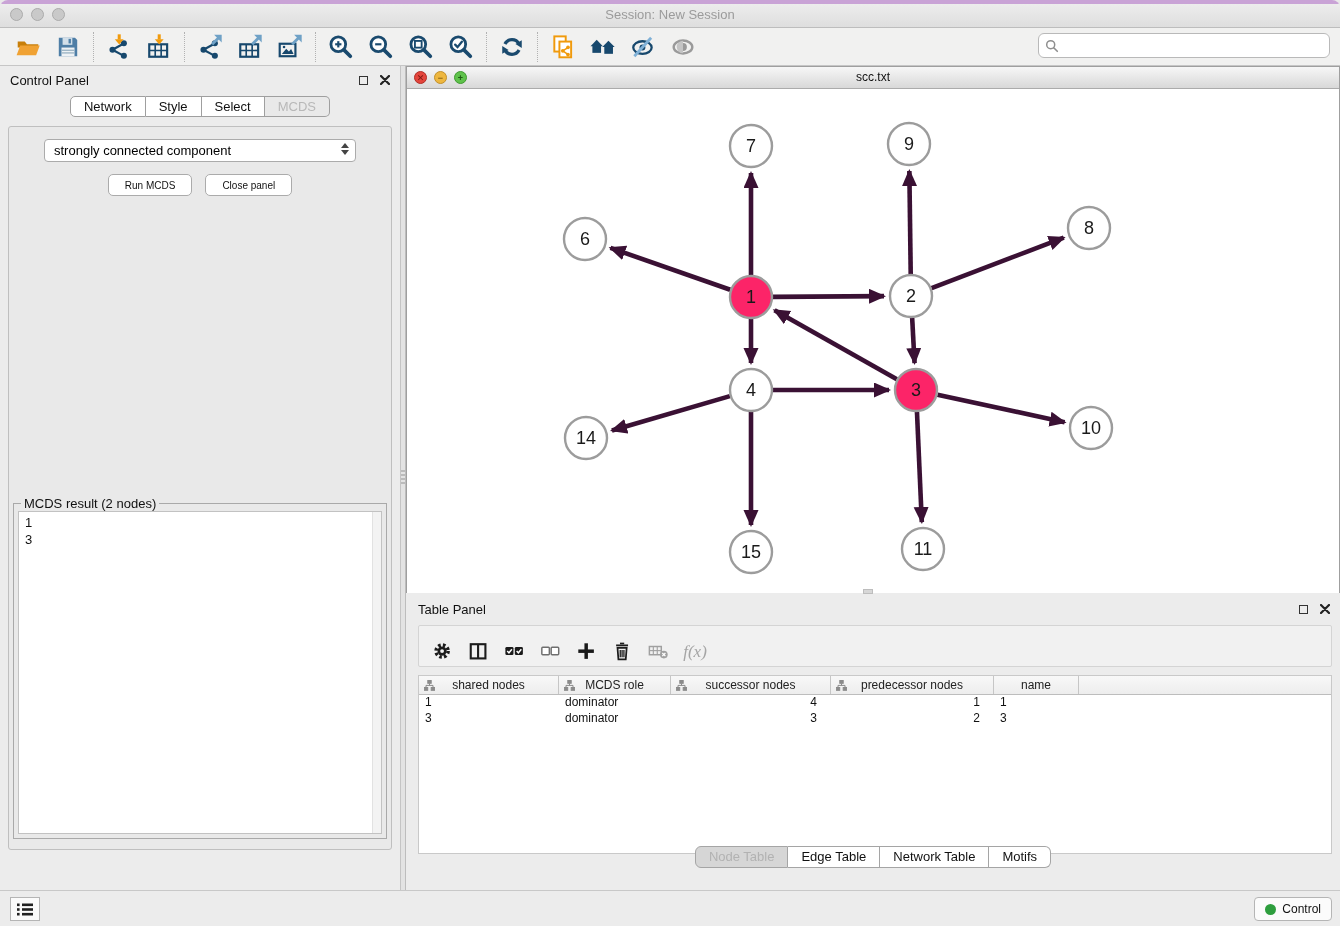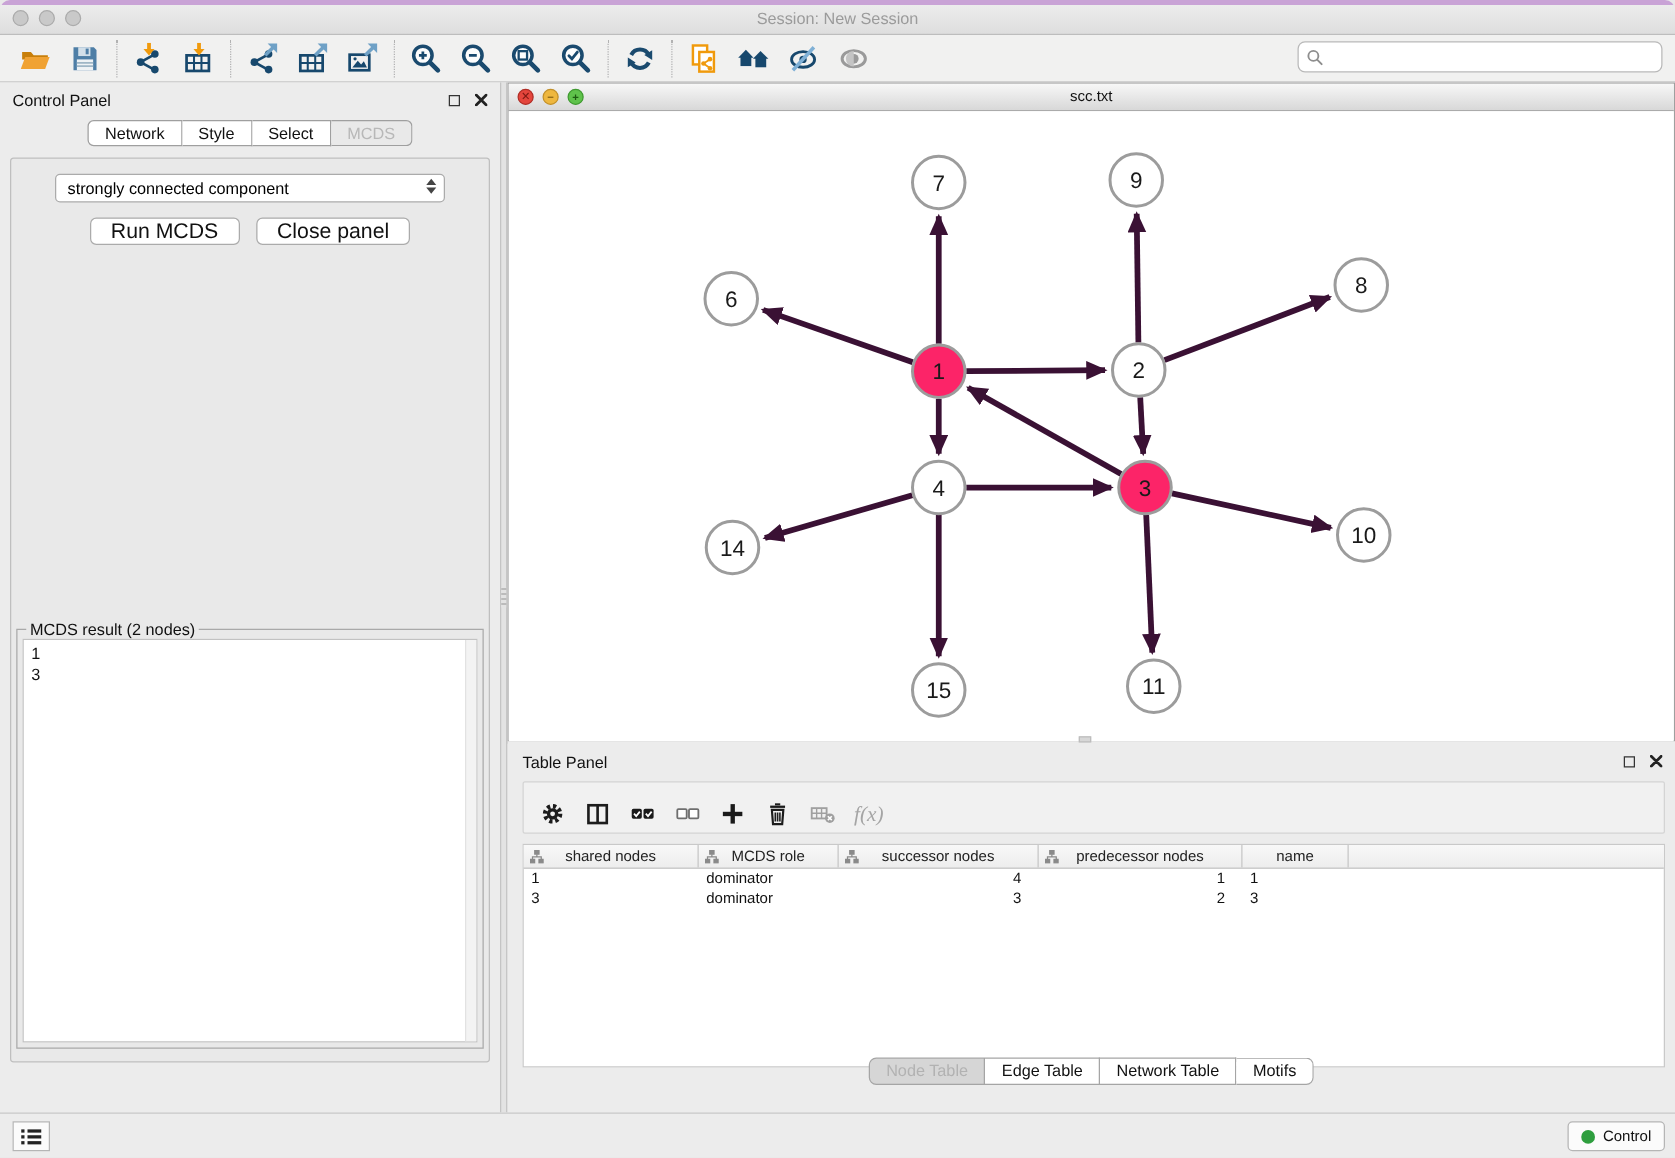--- a/index.html
+++ b/index.html
@@ -36,21 +36,21 @@
   .seg-tab.active { background:#e9e9e9; color:#b8b8b8; }
   #cp-content { position:absolute; left:8px; right:8px; top:60px; bottom:40px;
     background:#e9e9e9; border:1px solid #bfbfbf; border-radius:3px; }
   #opt-label { text-align:center; font-size:13px; color:#111; margin-top:26px; }
   #criterion-select { margin:12px auto 0; width:312px; height:23px; background:#fff; border:1px solid #ababab;
     border-radius:4px; display:flex; align-items:center; font-size:13px; padding-left:9px; position:relative; }
   .stepper { position:absolute; right:6px; top:3px; display:flex; flex-direction:column; gap:2px; }
   .stepper .up { width:0; height:0; border-left:4px solid transparent; border-right:4px solid transparent; border-bottom:5px solid #444; }
   .stepper .down { width:0; height:0; border-left:4px solid transparent; border-right:4px solid transparent; border-top:5px solid #444; }
   #cp-buttons { display:flex; justify-content:center; gap:13px; margin-top:12px; }
-  .cp-btn { height:22px; padding:0 16px; font-size:17px; background:#fff; border:1px solid #ababab; border-radius:5px; color:#111; }
+  .cp-btn { height:22px; padding:0 16px; font-size:10px; background:#fff; border:1px solid #ababab; border-radius:5px; color:#111; }
   #result-group { position:absolute; left:4px; right:4px; top:376px; bottom:10px; border:1px solid #a9a9a9; }
   #result-title { position:absolute; top:-8px; left:7px; background:#e9e9e9; padding:0 3px; font-size:13px; color:#111; }
   #result-area { position:absolute; left:4px; right:4px; top:7px; bottom:4px; background:#fff; border:1px solid #c2c2c2; }
   #result-scroll { position:absolute; right:0; top:0; bottom:0; width:9px; background:#f3f3f3; border-left:1px solid #e2e2e2; }
   .result-line { font-size:13px; color:#111; line-height:17px; padding-left:6px; }
   #result-area .lines { padding-top:2px; }
 
   
   #v-divider { position:absolute; left:400px; top:66px; width:6px; height:824px; background:#e3e3e3; border-left:1px solid #c4c4c4; border-right:1px solid #bdbdbd; }
   #v-grip { position:absolute; left:0; top:404px; width:4px; height:16px; background:repeating-linear-gradient(#bbb,#bbb 2px,#e3e3e3 2px,#e3e3e3 4px); }

